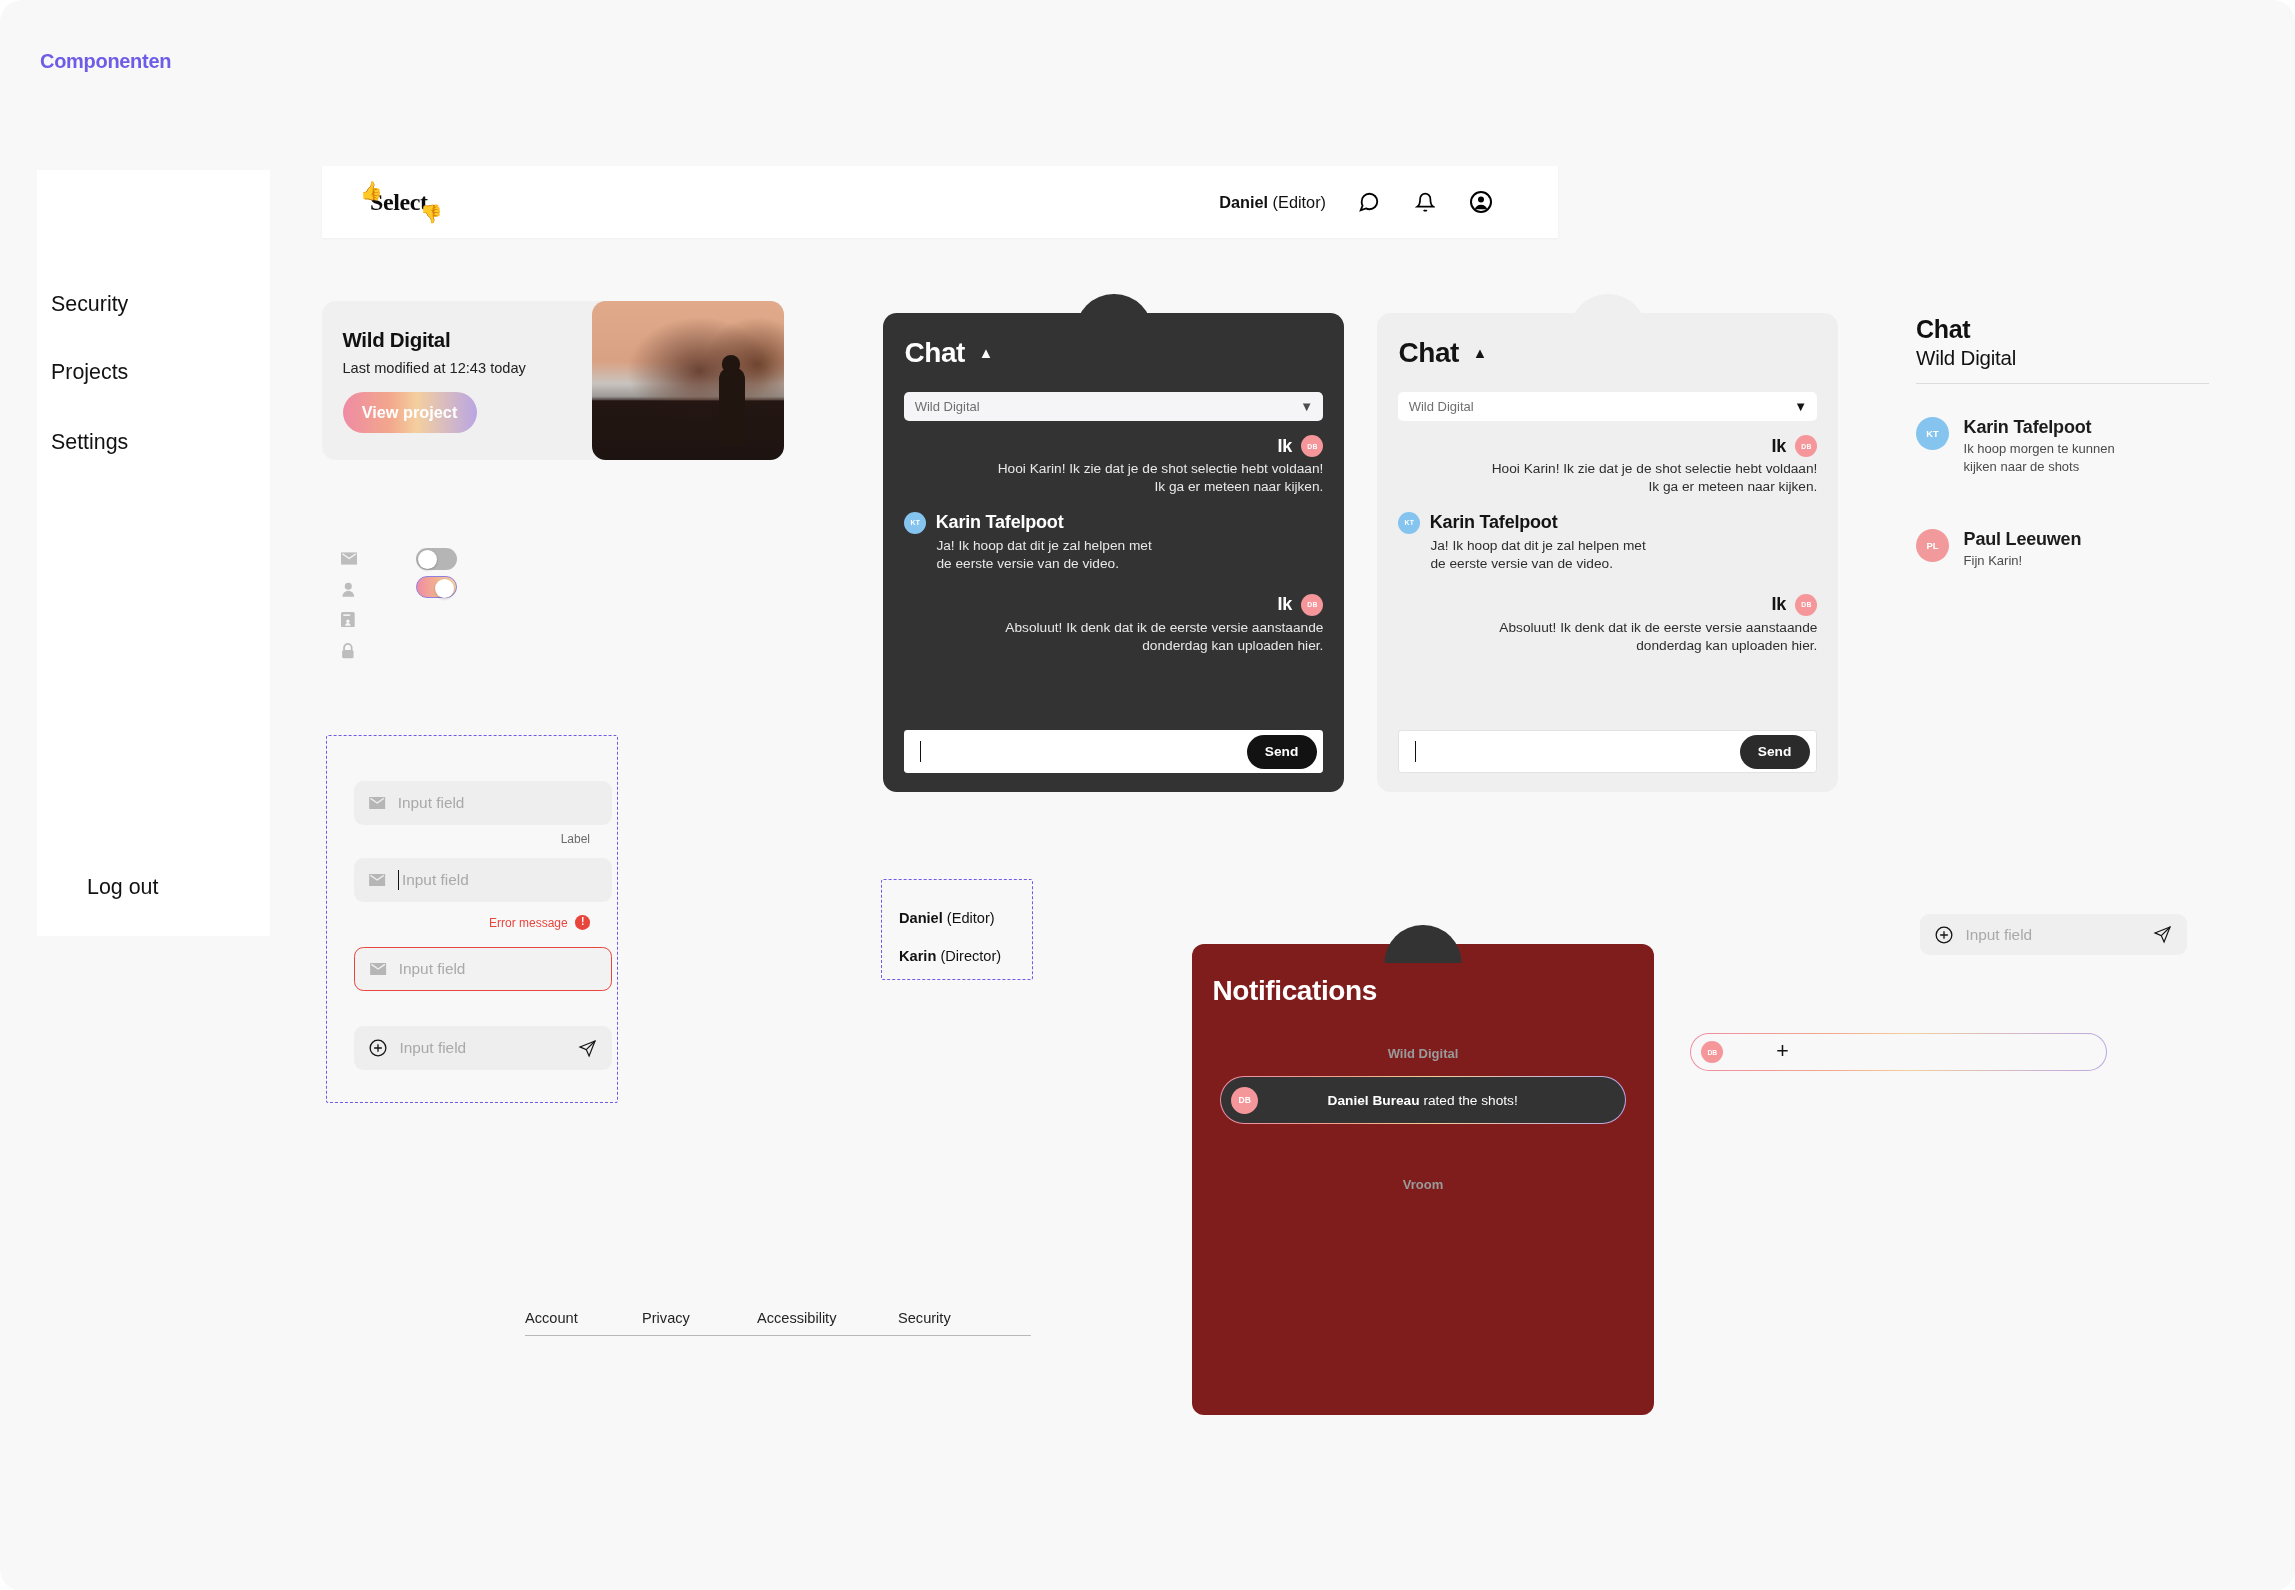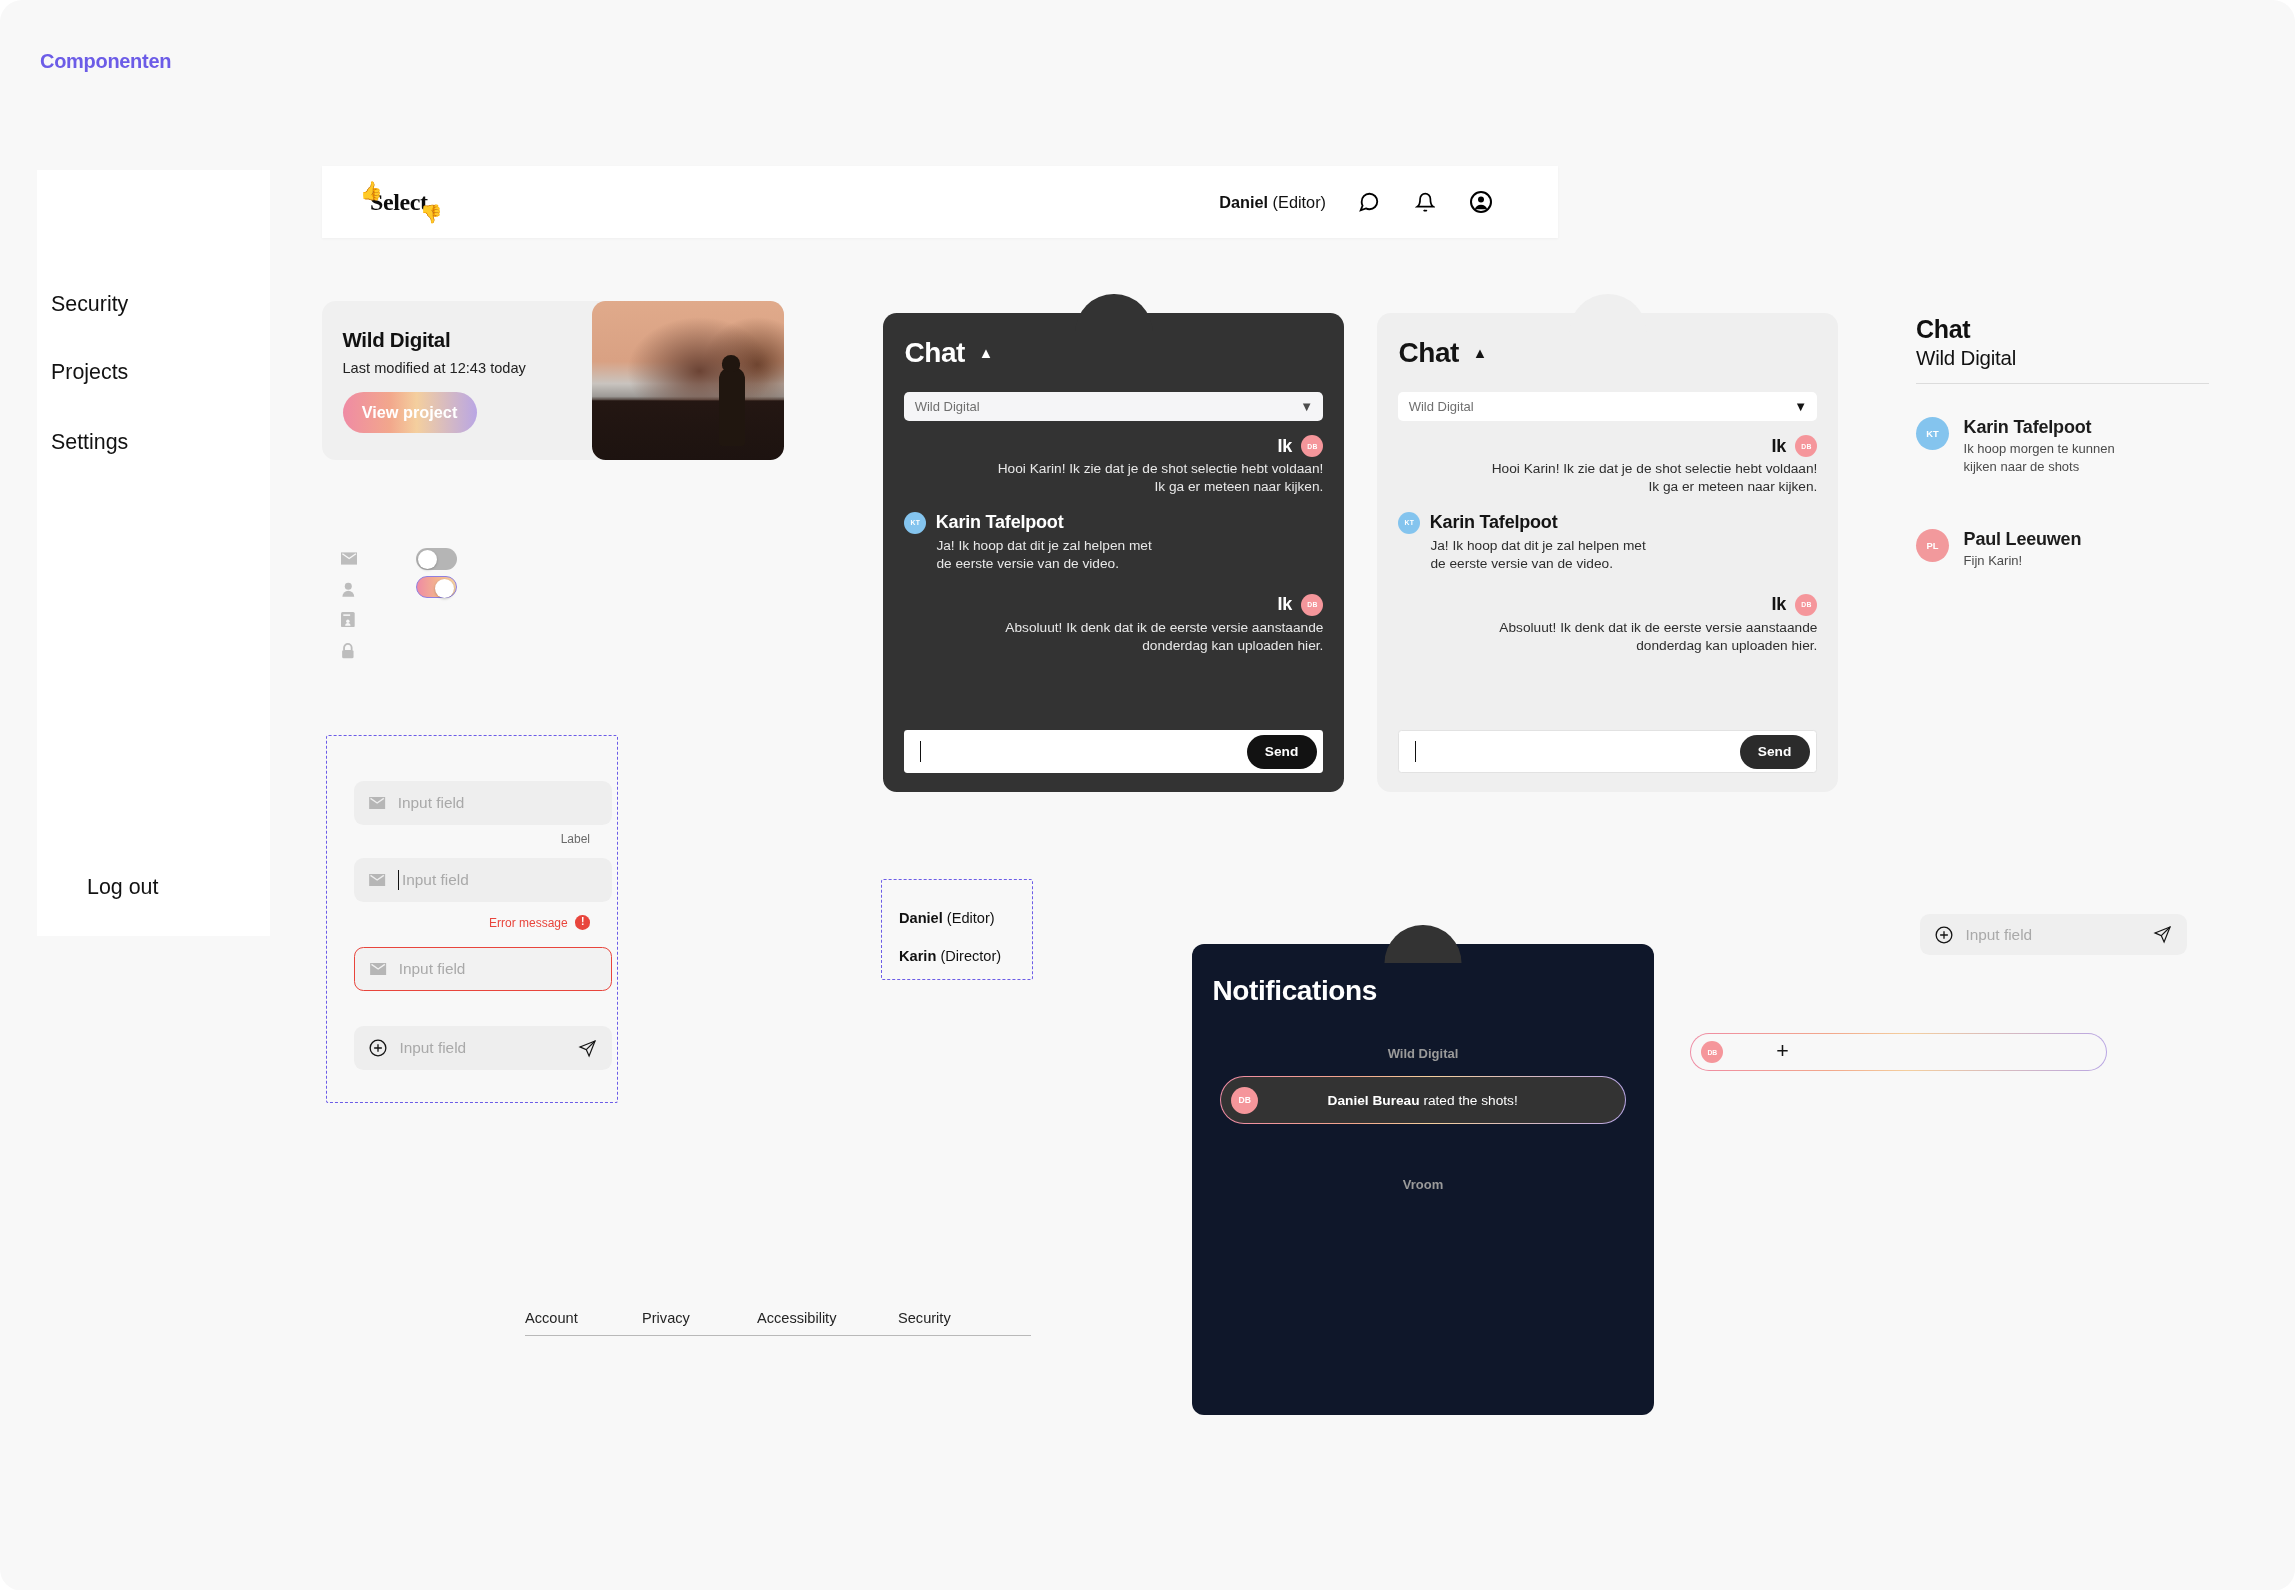--- a/index.html
+++ b/index.html
@@ -252,21 +252,21 @@
     color: #fff; font-size: 9.4px; font-weight: 700;
   }
   .cl-row .cl-name { font-size: 18px; font-weight: 700; color: #1c1c1c; letter-spacing: -0.2px; }
   .cl-row .cl-msg { font-size: 13px; color: #4b4b4b; line-height: 1.4; margin-top: 1.7px; }
   #cl-row-2 { margin-top: 53px; }
 
   
   #notifications {
     position: absolute; left: 1192px; top: 944px;
     width: 462px; height: 471px;
-    background: #0f172a; border-radius: 12px;
+    background: #7f1d1d; border-radius: 12px;
   }
   #notif-notch {
     position: absolute; top: -19px; left: 50%; transform: translateX(-50%);
     width: 77px; height: 38px; border-radius: 39px 39px 0 0; background: #333333;
   }
   #notif-title {
     position: absolute; left: 20.5px; top: 31px;
     font-size: 28px; font-weight: 700; color: #ffffff; letter-spacing: -0.4px;
   }
   .notif-group-label {

